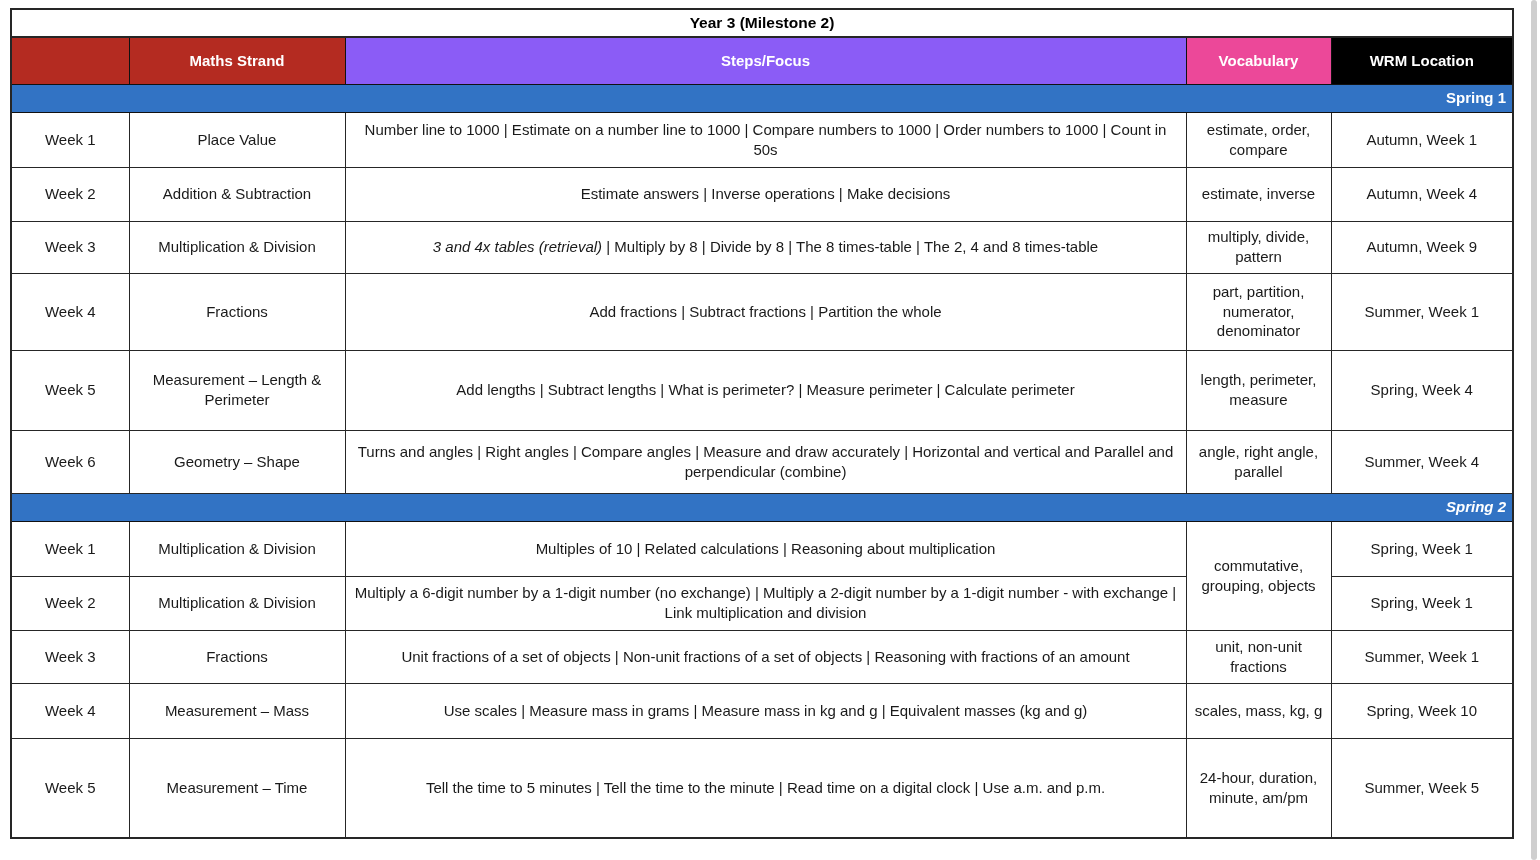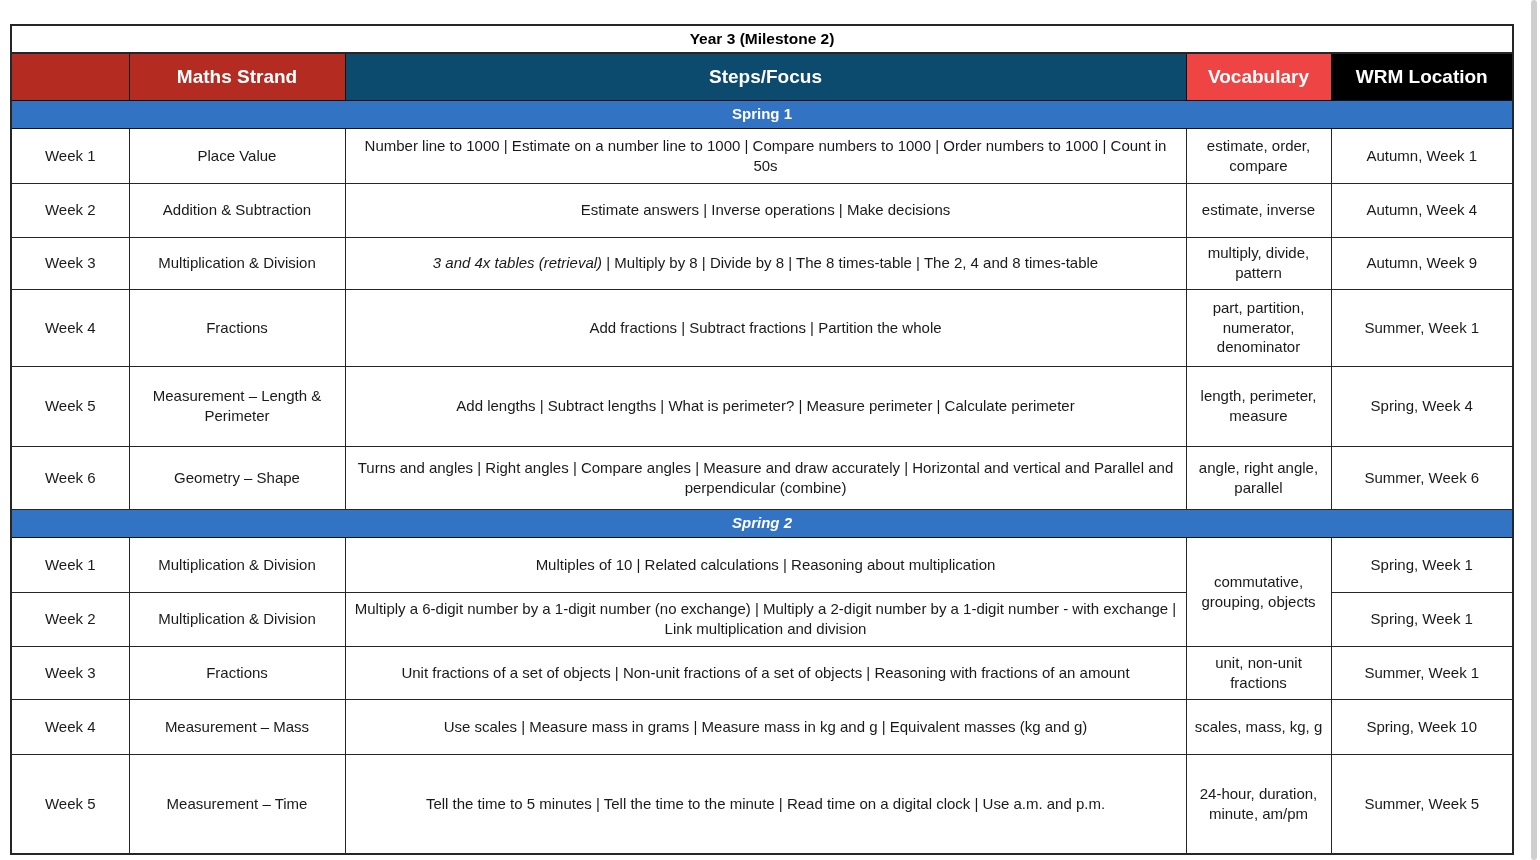--- a/index.html
+++ b/index.html
@@ -6,41 +6,41 @@
   html, body { width: 1540px; height: 860px; background: #ffffff; overflow: hidden; }
   body { font-family: "Liberation Sans", sans-serif; color: #1a1a1a; position: relative; }
 
   .page { position: absolute; left: 0; top: 0; width: 1540px; height: 860px; background: #ffffff; }
   .scroll-strip {
     position: absolute; right: 3px; top: 0; width: 6px; height: 860px;
     background: #cfcfcf; border-radius: 3px;
   }
 
   table.curriculum {
-    position: absolute; left: 10px; top: 24px;
+    position: absolute; left: 10px; top: 8px;
     width: 1502px;
     border-collapse: collapse;
     table-layout: fixed;
     background: #ffffff;
     border: 2px solid #262626;
     font-size: 15px;
     line-height: 1.32;
   }
   td, th { border: 1px solid #262626; vertical-align: middle; }
 
   tr.title-row td {
     height: 28px; text-align: center; font-weight: bold; font-size: 15.5px;
     background: #ffffff; color: #000; border-bottom: 2px solid #262626;
   }
   tr.header-row th {
-    height: 47px; text-align: center; font-weight: bold; font-size: 19px;
+    height: 47px; text-align: center; font-weight: bold; font-size: 15px;
     color: #ffffff; border: 1.5px solid #111;
   }
   tr.banner-row td {
-    height: 28px; text-align: center; font-weight: bold; font-size: 15px;
+    height: 28px; text-align: right; font-weight: bold; font-size: 15px;
     color: #ffffff; padding: 2px 6px;
     border-left: 2px solid #262626; border-right: 2px solid #262626;
     border-top: 1.5px solid #111; border-bottom: 1.5px solid #111;
   }
   tr.data-row td { background: #ffffff; text-align: center; padding: 5px 6px; }
   tr.data-row td.steps-cell { padding: 5px 9px; }
   tr.data-row td.steps-cell em { font-style: italic; }
 </style>
 </head>
 <body>
@@ -55,22 +55,22 @@
         <col style="width:145px">
         <col style="width:182px">
     </colgroup>
     <tbody>
         <tr class="title-row">
       <td colspan="5">Year 3 (Milestone 2)</td>
     </tr>
     <tr class="header-row">
       <th style="background: rgb(180, 43, 33);"></th>
       <th style="background: rgb(180, 43, 33);">Maths Strand</th>
-      <th style="background: #0c4a6e;">Steps/Focus</th>
-      <th style="background: #ef4444;">Vocabulary</th>
+      <th style="background: #8b5cf6;">Steps/Focus</th>
+      <th style="background: #ec4899;">Vocabulary</th>
       <th style="background: #000000;">WRM Location</th>
     </tr>
     </tbody>
       <tbody>
         <tr class="banner-row">
           <td colspan="5" style="background: rgb(50, 115, 196);">Spring 1</td>
         </tr>
         <tr class="data-row" style="height: 55px;">
           <td>Week 1</td>
           <td>Place Value</td>
@@ -104,21 +104,21 @@
           <td>Measurement – Length &amp; Perimeter</td>
           <td class="steps-cell">Add lengths | Subtract lengths | What is perimeter? | Measure perimeter | Calculate perimeter</td>
           <td>length, perimeter, measure</td>
           <td>Spring, Week 4</td>
         </tr>
         <tr class="data-row" style="height: 63px;">
           <td>Week 6</td>
           <td>Geometry – Shape</td>
           <td class="steps-cell">Turns and angles | Right angles | Compare angles | Measure and draw accurately | Horizontal and vertical and Parallel and perpendicular (combine)</td>
           <td>angle, right angle, parallel</td>
-          <td>Summer, Week 6</td>
+          <td>Summer, Week 4</td>
         </tr>
         <tr class="banner-row">
           <td colspan="5" style="background: rgb(50, 115, 196); font-style: italic;">Spring 2</td>
         </tr>
         <tr class="data-row" style="height: 55px;">
           <td>Week 1</td>
           <td>Multiplication &amp; Division</td>
           <td class="steps-cell">Multiples of 10 | Related calculations | Reasoning about multiplication</td>
           <td rowspan="2">commutative, grouping, objects</td>
           <td>Spring, Week 1</td>

